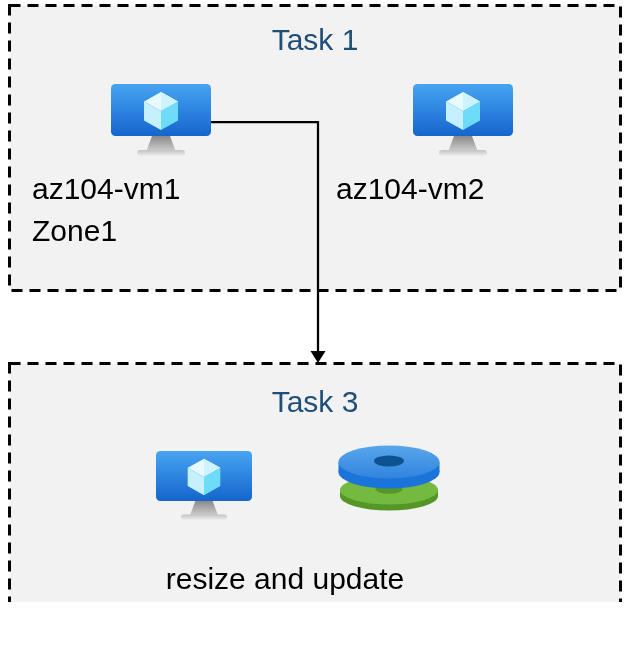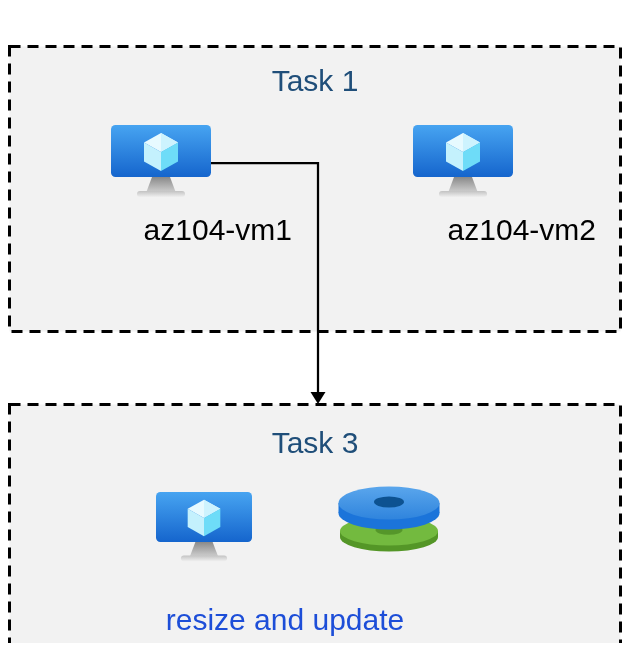--- a/index.html
+++ b/index.html
@@ -1,39 +1,38 @@
 <!DOCTYPE html>
 <html><head>
 <meta charset="utf-8">
 <style>
   html,body { margin:0; padding:0; background:#ffffff; }
   .canvas {
     position:relative; width:628px; height:602px; overflow:hidden;
     background:#ffffff;
     font-family:"Liberation Sans", sans-serif;
-    margin-top:41px;
   }
   .overlay { position:absolute; left:0; top:0; width:628px; height:654px; z-index:0; }
   .task-box { position:absolute; z-index:1; }
   .box1 { left:8px; top:4px;   width:614px; height:288px; }
   .box2 { left:8px; top:362px; width:614px; height:288px; }
   .task-title {
     position:absolute; left:0; right:0; text-align:center;
     font-size:30px; line-height:36px; color:#1f4e79; font-weight:400;
   }
   .box1 .task-title { top:18px; }
   .box2 .task-title { top:22px; }
   .icon { position:absolute; }
   .vm-label {
-    position:absolute; width:260px; text-align:right;
+    position:absolute; width:260px; text-align:left;
     font-size:30px; line-height:42px; color:#000000; font-weight:400;
   }
   .caption {
     position:absolute; width:400px; text-align:center;
-    font-size:30px; line-height:42px; color:#1d4ed8; font-weight:400;
+    font-size:30px; line-height:42px; color:#000000; font-weight:400;
   }
   .defs-svg { position:absolute; width:0; height:0; overflow:hidden; }
 </style>
 </head>
 <body>
 
 <svg class="defs-svg" aria-hidden="true">
   <defs>
     <linearGradient id="gScreen" x1="0" y1="0" x2="0" y2="1">
       <stop offset="0" stop-color="#47a4f1"></stop>
@@ -88,20 +87,21 @@
   </svg>
 
   <div class="task-box box1">
     <div class="task-title">Task 1</div>
 
     <svg class="icon" style="left:103px; top:80px;" width="100" height="76">
       <use href="#azure-vm"></use>
     </svg>
     <div class="vm-label" style="left:24px; top:164px;">
       <div>az104-vm1</div>
+      <div>Zone1</div>
     </div>
 
     <svg class="icon" style="left:405px; top:80px;" width="100" height="76">
       <use href="#azure-vm"></use>
     </svg>
     <div class="vm-label" style="left:328px; top:164px;">
       <div>az104-vm2</div>
     </div>
   </div>
 

